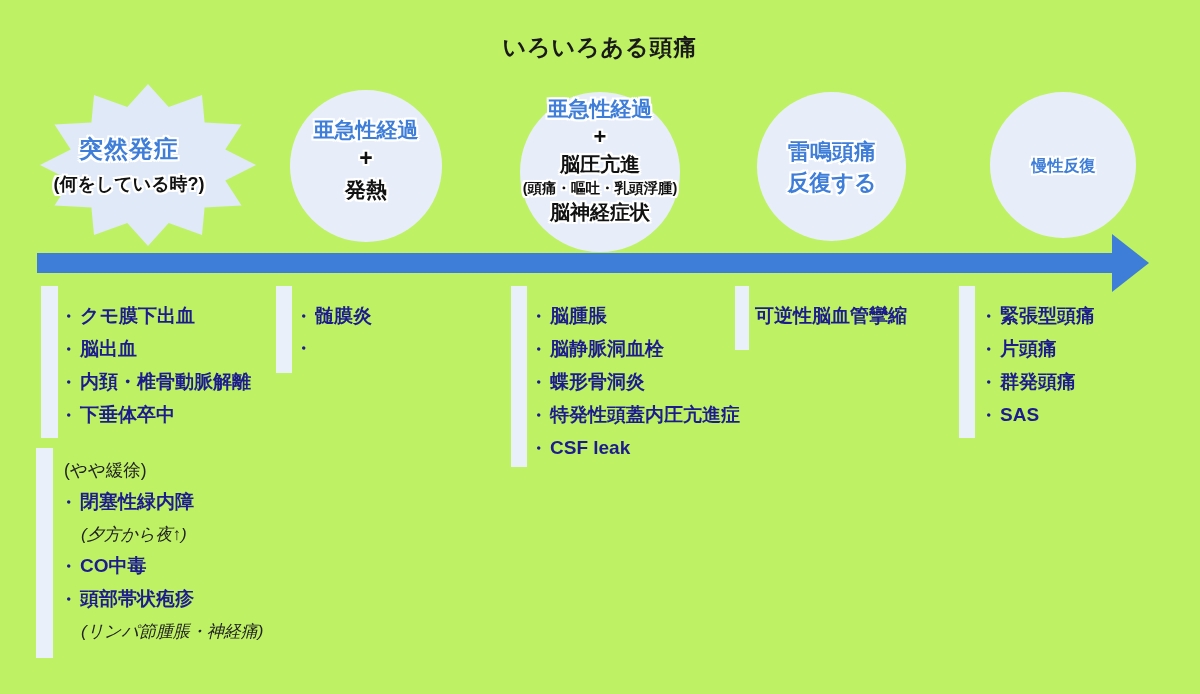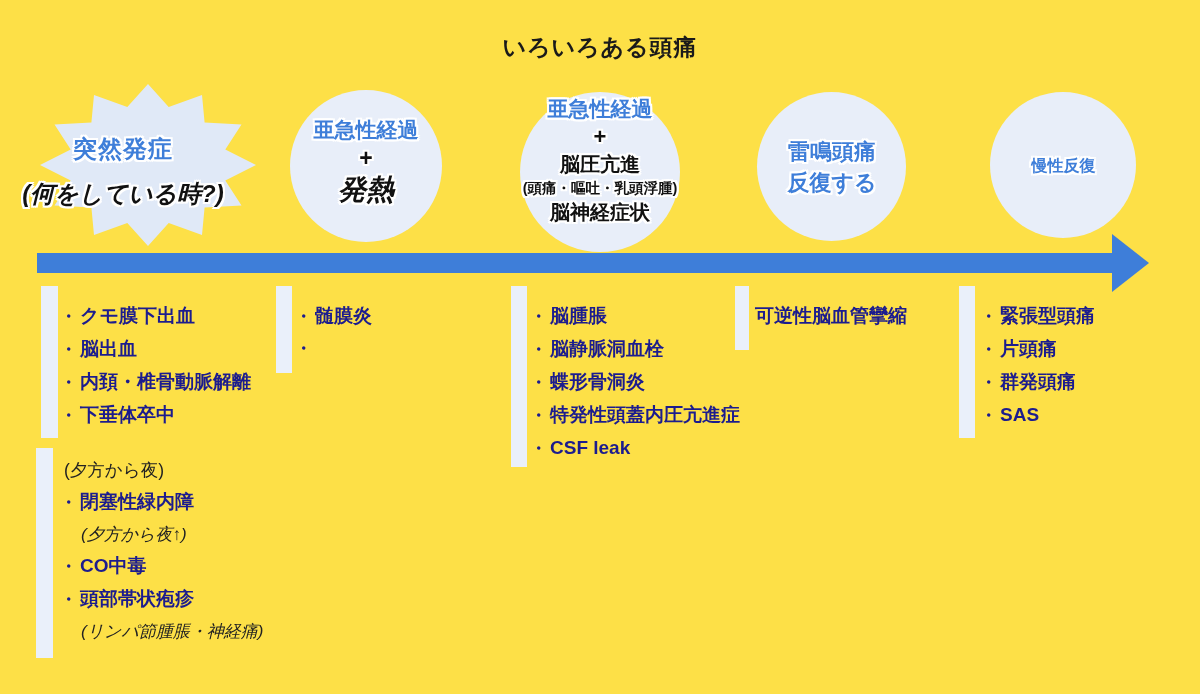--- a/index.html
+++ b/index.html
@@ -6,49 +6,49 @@
     --accent:#3e7ed9;
     --navy:#1c1c8e;
     --shape:#e8eef9;
     --star:#e0e9f7;
     --strip:#eaf0fa;
     --ink:#1a1a1a;
   }
   *{box-sizing:border-box;margin:0;padding:0;}
   html,body{background:#fff;}
   body{font-family:"Liberation Sans","DejaVu Sans",sans-serif;}
-  .canvas{position:relative;width:1200px;height:694px;background:#fde047;overflow:hidden;}
+  .canvas{position:relative;width:1200px;height:694px;background:#bef264;overflow:hidden;}
 
   .title{position:absolute;left:0;top:32px;width:1200px;text-align:center;
          font-size:23px;font-weight:700;color:var(--ink);letter-spacing:1px;}
 
   
   .star{position:absolute;left:38px;top:82px;}
   .circle{position:absolute;border-radius:50%;background:var(--shape);}
   .c2{left:290px;top:90px;width:152px;height:152px;}
   .c3{left:520px;top:92px;width:160px;height:160px;}
   .c4{left:757px;top:92px;width:149px;height:149px;}
   .c5{left:990px;top:92px;width:146px;height:146px;}
 
   
   .halo{text-shadow:-2px -2px 0 #fff,2px -2px 0 #fff,-2px 2px 0 #fff,2px 2px 0 #fff,
         0 -2px 0 #fff,0 2px 0 #fff,-2px 0 0 #fff,2px 0 0 #fff;}
 
   .stage{position:absolute;text-align:center;}
   .st-blue{color:var(--accent);font-weight:700;}
   .st-black{color:#111;font-weight:700;}
 
-  .stage1{left:18px;top:134px;width:210px;}
+  .stage1{left:24px;top:134px;width:210px;}
   .stage1 .t{font-size:24px;line-height:30px;letter-spacing:1px;}
-  .stage1 .s{font-size:24px;line-height:26px;margin-top:17px;font-style:italic;}
+  .stage1 .s{font-size:18px;line-height:26px;margin-top:7px;}
 
   .stage2{left:291px;top:116px;width:150px;}
   .stage2 .t{font-size:21px;line-height:27px;}
   .stage2 .p{font-size:23px;line-height:31px;}
-  .stage2 .s{font-size:28px;line-height:31px;font-style:italic;}
+  .stage2 .s{font-size:21px;line-height:31px;}
 
   .stage3{left:503px;top:96px;width:194px;}
   .stage3 .t{font-size:21px;line-height:26px;}
   .stage3 .p{font-size:22px;line-height:29px;}
   .stage3 .l1{font-size:20px;line-height:27px;}
   .stage3 .l2{font-size:14.5px;line-height:20px;}
   .stage3 .l3{font-size:20px;line-height:29px;}
 
   .stage4{left:756px;top:136px;width:152px;}
   .stage4 .t{font-size:22px;line-height:31px;}
@@ -152,21 +152,21 @@
         <span class="bu">・</span>
         <span>内頚・椎骨動脈解離</span>
       </div>
     <div class="li">
         <span class="bu">・</span>
         <span>下垂体卒中</span>
       </div>
   </div>
 
   <div class="list l-col1b">
-    <div class="plain">(夕方から夜)</div>
+    <div class="plain">(やや緩徐)</div>
     <div class="li">
         <span class="bu">・</span>
         <span>閉塞性緑内障</span>
       </div>
     <div class="note">(夕方から夜↑)</div>
     <div class="li">
         <span class="bu">・</span>
         <span>CO中毒</span>
       </div>
     <div class="li">

